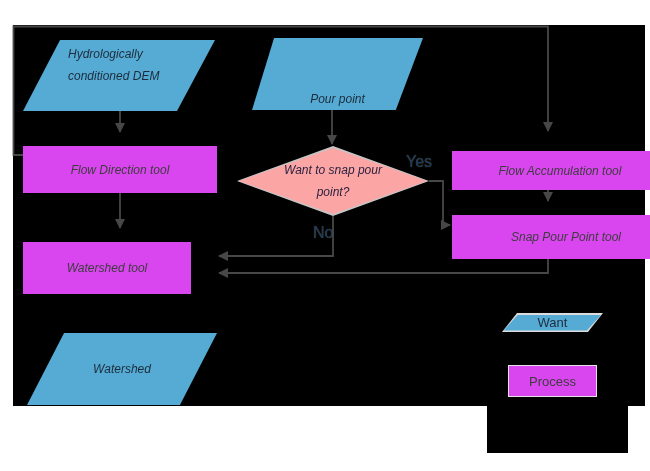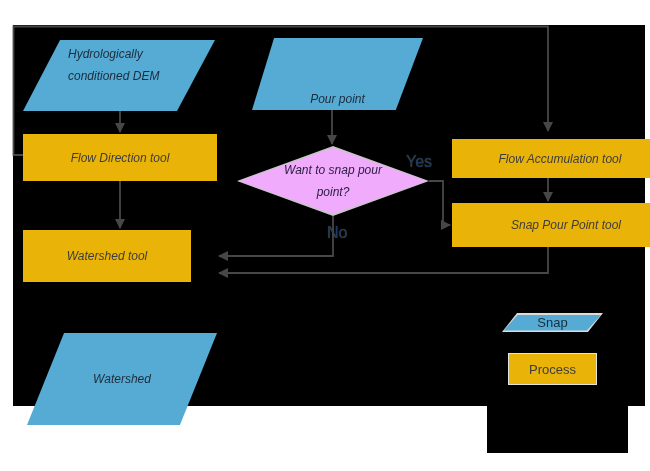--- a/index.html
+++ b/index.html
@@ -3,32 +3,32 @@
 <meta charset="utf-8">
 <style>
   html,body{margin:0;padding:0;background:#ffffff;}
   #stage{position:relative;width:650px;height:471px;background:#ffffff;overflow:hidden;
          font-family:"Liberation Sans", sans-serif;}
   #canvas-bg{position:absolute;left:13px;top:25px;width:632px;height:381px;background:#000;z-index:0;}
   #legend-bg{position:absolute;left:487px;top:406px;width:141px;height:47px;background:#000;z-index:0;}
   #wires{position:absolute;left:0;top:0;width:650px;height:471px;z-index:1;}
   .node{position:absolute;z-index:2;box-sizing:border-box;}
   .data-fill{background:#55abd4;color:#1d2c3c;}
-  .proc-fill{background:#eab308;color:#3d3d3d;}
+  .proc-fill{background:#d946ef;color:#3d3d3d;margin-top:12px;}
   .center{display:flex;align-items:center;justify-content:center;text-align:center;}
   .node-text{font-size:12px;line-height:22px;font-style:italic;}
   
   .para-dem{clip-path:polygon(19.3% 0,100% 0,80.2% 100%,0 100%);}
   .para-pour{clip-path:polygon(12.9% 0,100% 0,84.1% 100%,0 100%);align-items:flex-end;}
   .para-ws{clip-path:polygon(19.5% 0,100% 0,80.5% 100%,0 100%);}
   .para-legend{clip-path:polygon(14.9% 0,100% 0,85.1% 100%,0 100%);}
   
   .diamond{clip-path:polygon(50% 0,100% 50%,50% 100%,0 50%);}
   .diamond-outer{background:#c6c6c6;}
-  .diamond-inner{position:absolute;left:2px;top:2px;right:2px;bottom:2px;background:#f0abfc;color:#2a2240;}
+  .diamond-inner{position:absolute;left:2px;top:2px;right:2px;bottom:2px;background:#fca5a5;color:#2a2240;}
   .edge-label{position:absolute;z-index:3;font-size:16px;color:#1f3864;
               text-shadow:0 0 1px rgba(200,200,60,0.45);}
   .legend-text{font-size:13px;}
 </style>
 </head>
 <body>
 
 <div id="stage">
 
   <div id="canvas-bg"></div>
@@ -73,30 +73,30 @@
   <div class="node diamond diamond-outer" style="left:237px;top:146px;width:192px;height:70px;">
     <div class="diamond diamond-inner center">
       <div class="node-text" style="width:112px;">Want to snap pour point?</div>
     </div>
   </div>
 
   <div class="node proc-fill center" style="left:23px;top:230px;width:168px;height:52px;">
     <div class="node-text">Watershed tool</div>
   </div>
 
-  <div class="node data-fill para-ws center" style="left:27px;top:333px;width:190px;height:92px;">
+  <div class="node data-fill para-ws center" style="left:27px;top:333px;width:190px;height:72px;">
     <div class="node-text">Watershed</div>
   </div>
 
   <div class="edge-label" style="left:406px;top:153px;">Yes</div>
-  <div class="edge-label" style="left:327px;top:224px;">No</div>
+  <div class="edge-label" style="left:313px;top:224px;">No</div>
 
   <div class="node para-legend" style="left:502px;top:313px;width:101px;height:19px;background:#dcdcdc;">
     <div class="para-legend center data-fill" style="position:absolute;left:1.5px;top:1.5px;right:1.5px;bottom:1.5px;">
-      <div class="legend-text">Snap</div>
+      <div class="legend-text">Want</div>
     </div>
   </div>
 
   <div class="node proc-fill center" style="left:508px;top:353px;width:89px;height:32px;border:1.5px solid #e3e3e3;">
     <div class="legend-text">Process</div>
   </div>
 
 
 </div>
 

